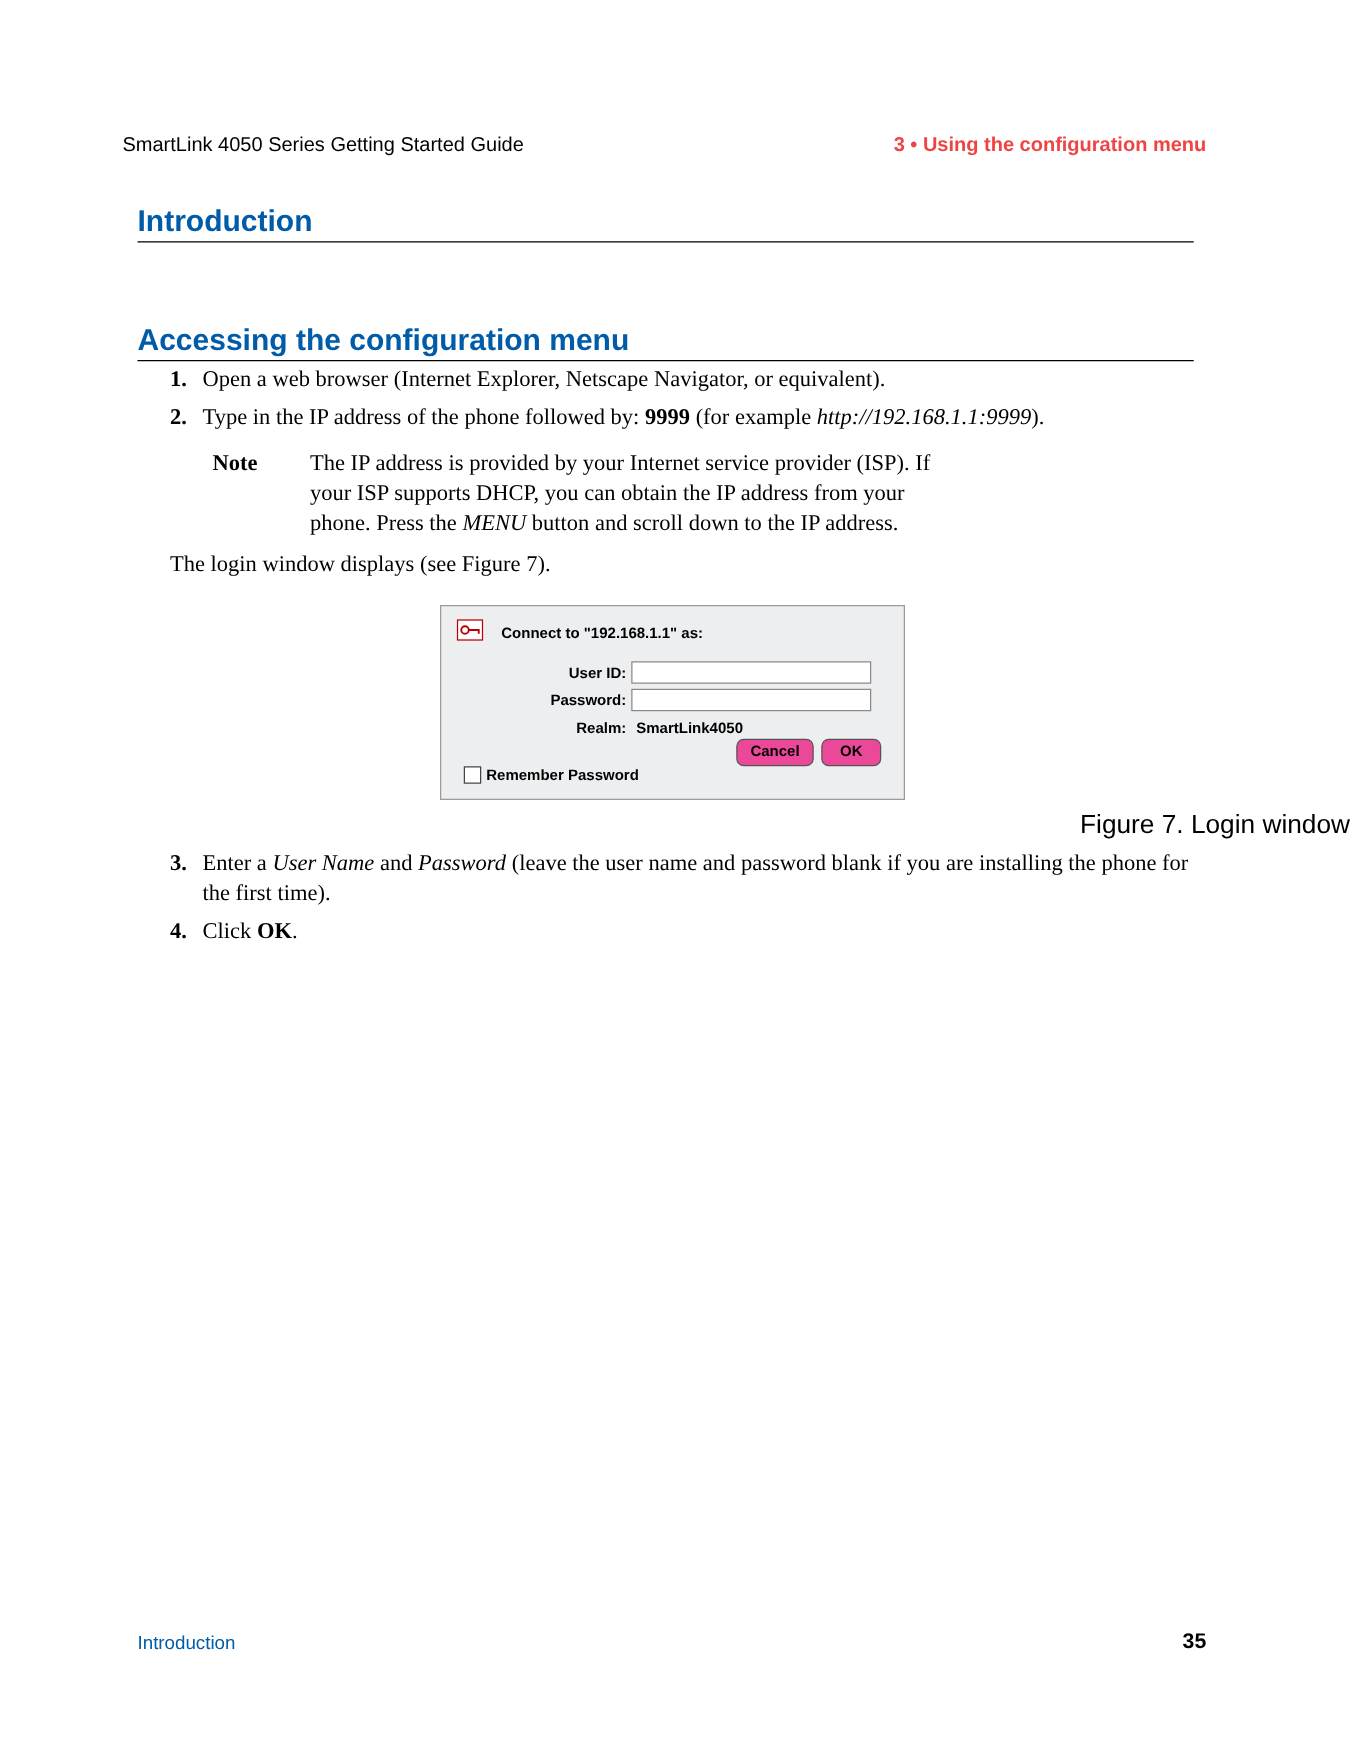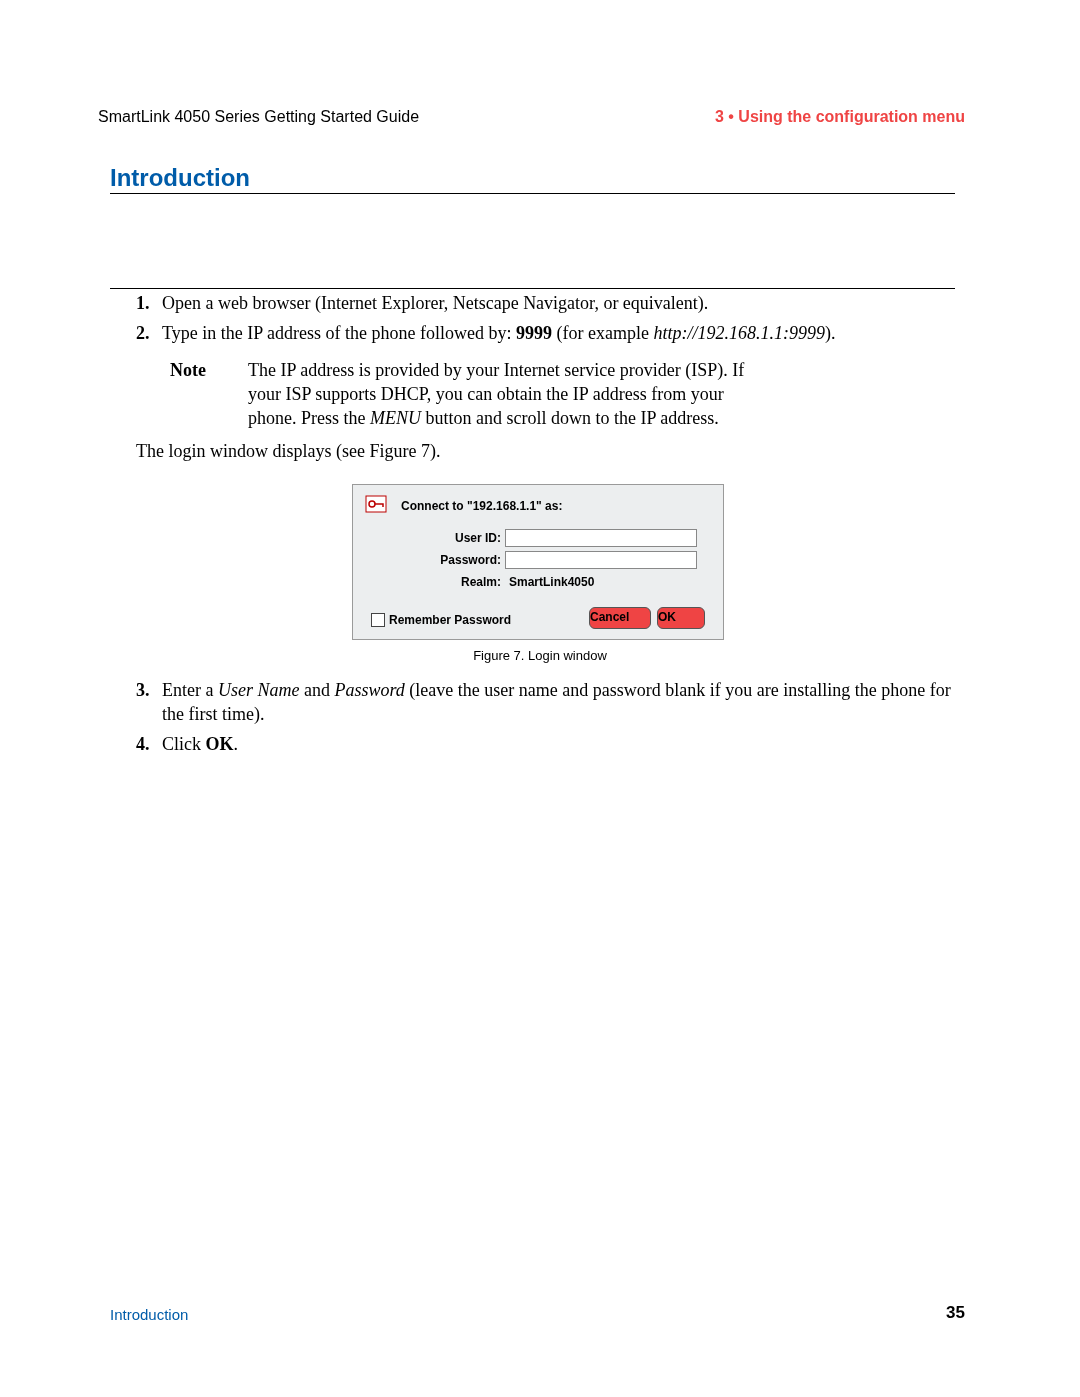--- a/index.html
+++ b/index.html
@@ -91,29 +91,29 @@
   }
   .lb-connect { position:absolute; left:48px; top:14px; }
   .lb-lbl { position:absolute; text-align:right; width:90px; }
   .lb-input {
     position:absolute; background:#fff; border:1px solid #888; height:16px;
     width:190px;
   }
   .lb-remember { position:absolute; left:18px; bottom:12px; display:flex; align-items:center; gap:4px;}
   .lb-chk { width:12px; height:12px; border:1px solid #444; background:#fff; display:inline-block;}
   .lb-btn {
-    position:absolute; bottom:10px; height:20px; line-height:18px;
-    border:1px solid #555; border-radius:6px; background:#ef4444;
-    font-size:12px; font-weight:bold; text-align:left;
+    position:absolute; bottom:26px; height:20px; line-height:18px;
+    border:1px solid #555; border-radius:6px; background:#ec4899;
+    font-size:12px; font-weight:bold; text-align:center;
   }
   .lb-cancel { right:72px; width:60px; }
   .lb-ok     { right:18px; width:46px; }
   .fig-caption {
-    position:absolute; left:0; right:0; top:648px; text-align:center;
-    font-size:13px;
+    position:absolute; left:0; right:0; top:648px; text-align:right;
+    font-size:21px;
   }
   .ol-wrap2 {
     position: absolute;
     left: 136px;
     top: 678px;
     width: 820px;
     font-size: 18px;
     line-height: 24px;
   }
   .footer-left {
@@ -127,20 +127,21 @@
 <body>
 
 <div class="page">
 
   <div class="header-left sans">SmartLink 4050 Series Getting Started Guide</div>
   <div class="header-right sans">3 • Using the configuration menu</div>
 
   <div class="h1 h1-intro sans">Introduction</div>
   <div class="rule rule-intro"></div>
 
+  <div class="h1 h1-access sans">Accessing the configuration menu</div>
   <div class="rule rule-access"></div>
 
   <div class="ol-wrap">
     <div class="ol-row">
       <div class="ol-num">1.</div>
       <div class="ol-txt">Open a web browser (Internet Explorer, Netscape Navigator, or equivalent).</div>
     </div>
     <div class="ol-row">
       <div class="ol-num">2.</div>
       <div class="ol-txt">

